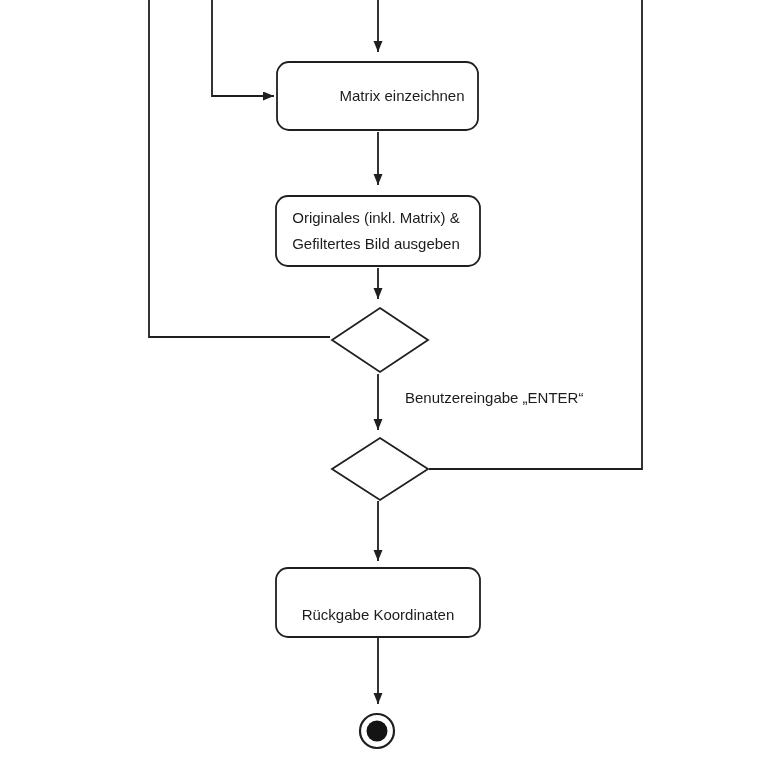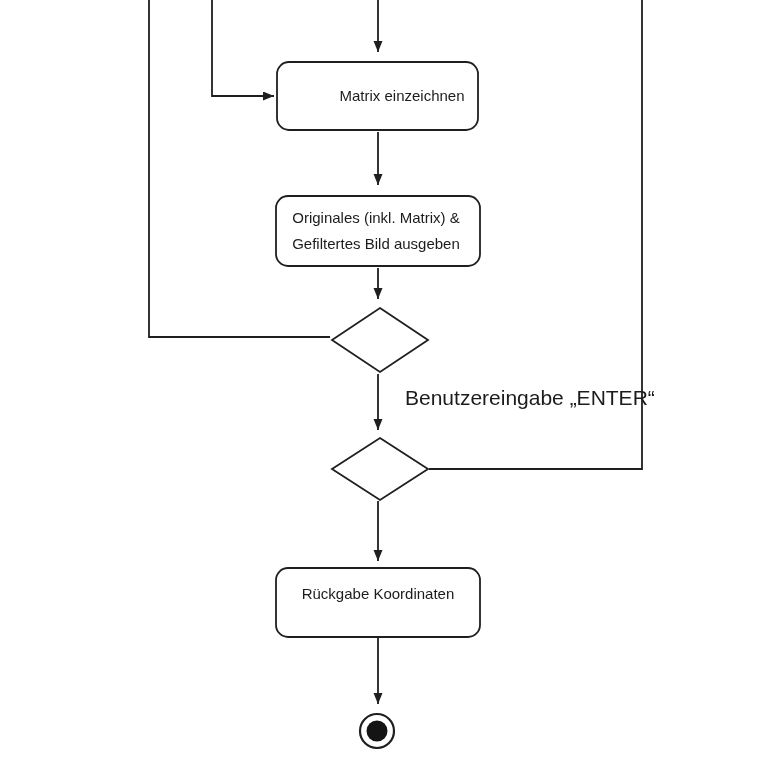--- a/index.html
+++ b/index.html
@@ -27,21 +27,21 @@
     justify-content: center;
     text-align: center;
     font-size: 15px;
     line-height: 26px;
     color: #1c1c1c;
     white-space: pre-line;
     pointer-events: none;
   }
   .edge-label {
     position: absolute;
-    font-size: 21px;
+    font-size: 15px;
     line-height: 18px;
     color: #1c1c1c;
     white-space: nowrap;
     pointer-events: none;
   }
 </style>
 </head>
 <body>
 
 <div class="canvas">
@@ -72,18 +72,18 @@
 
     <circle cx="377" cy="731" r="17" fill="#ffffff" stroke="#1f1f1f" stroke-width="2.2"></circle>
     <circle cx="377" cy="731" r="10.5" fill="#141414"></circle>
   </svg>
 
   <div class="node-label" style="left:277px; top:62px; width:162px; height:68px;margin-left:44px;">Matrix einzeichnen</div>
 
   <div class="node-label" style="left:276px; top:196px; width:200px; height:70px;">Originales (inkl. Matrix) &amp;
 Gefiltertes Bild ausgeben</div>
 
-  <div class="node-label" style="left:276px; top:568px; width:204px; height:52px;">Rückgabe Koordinaten</div>
+  <div class="node-label" style="left:276px; top:589px; width:204px; height:52px;">Rückgabe Koordinaten</div>
 
   <div class="edge-label" style="left:405px; top:389px;">Benutzereingabe „ENTER“</div>
 
 
 </div>
 
 </body></html>

